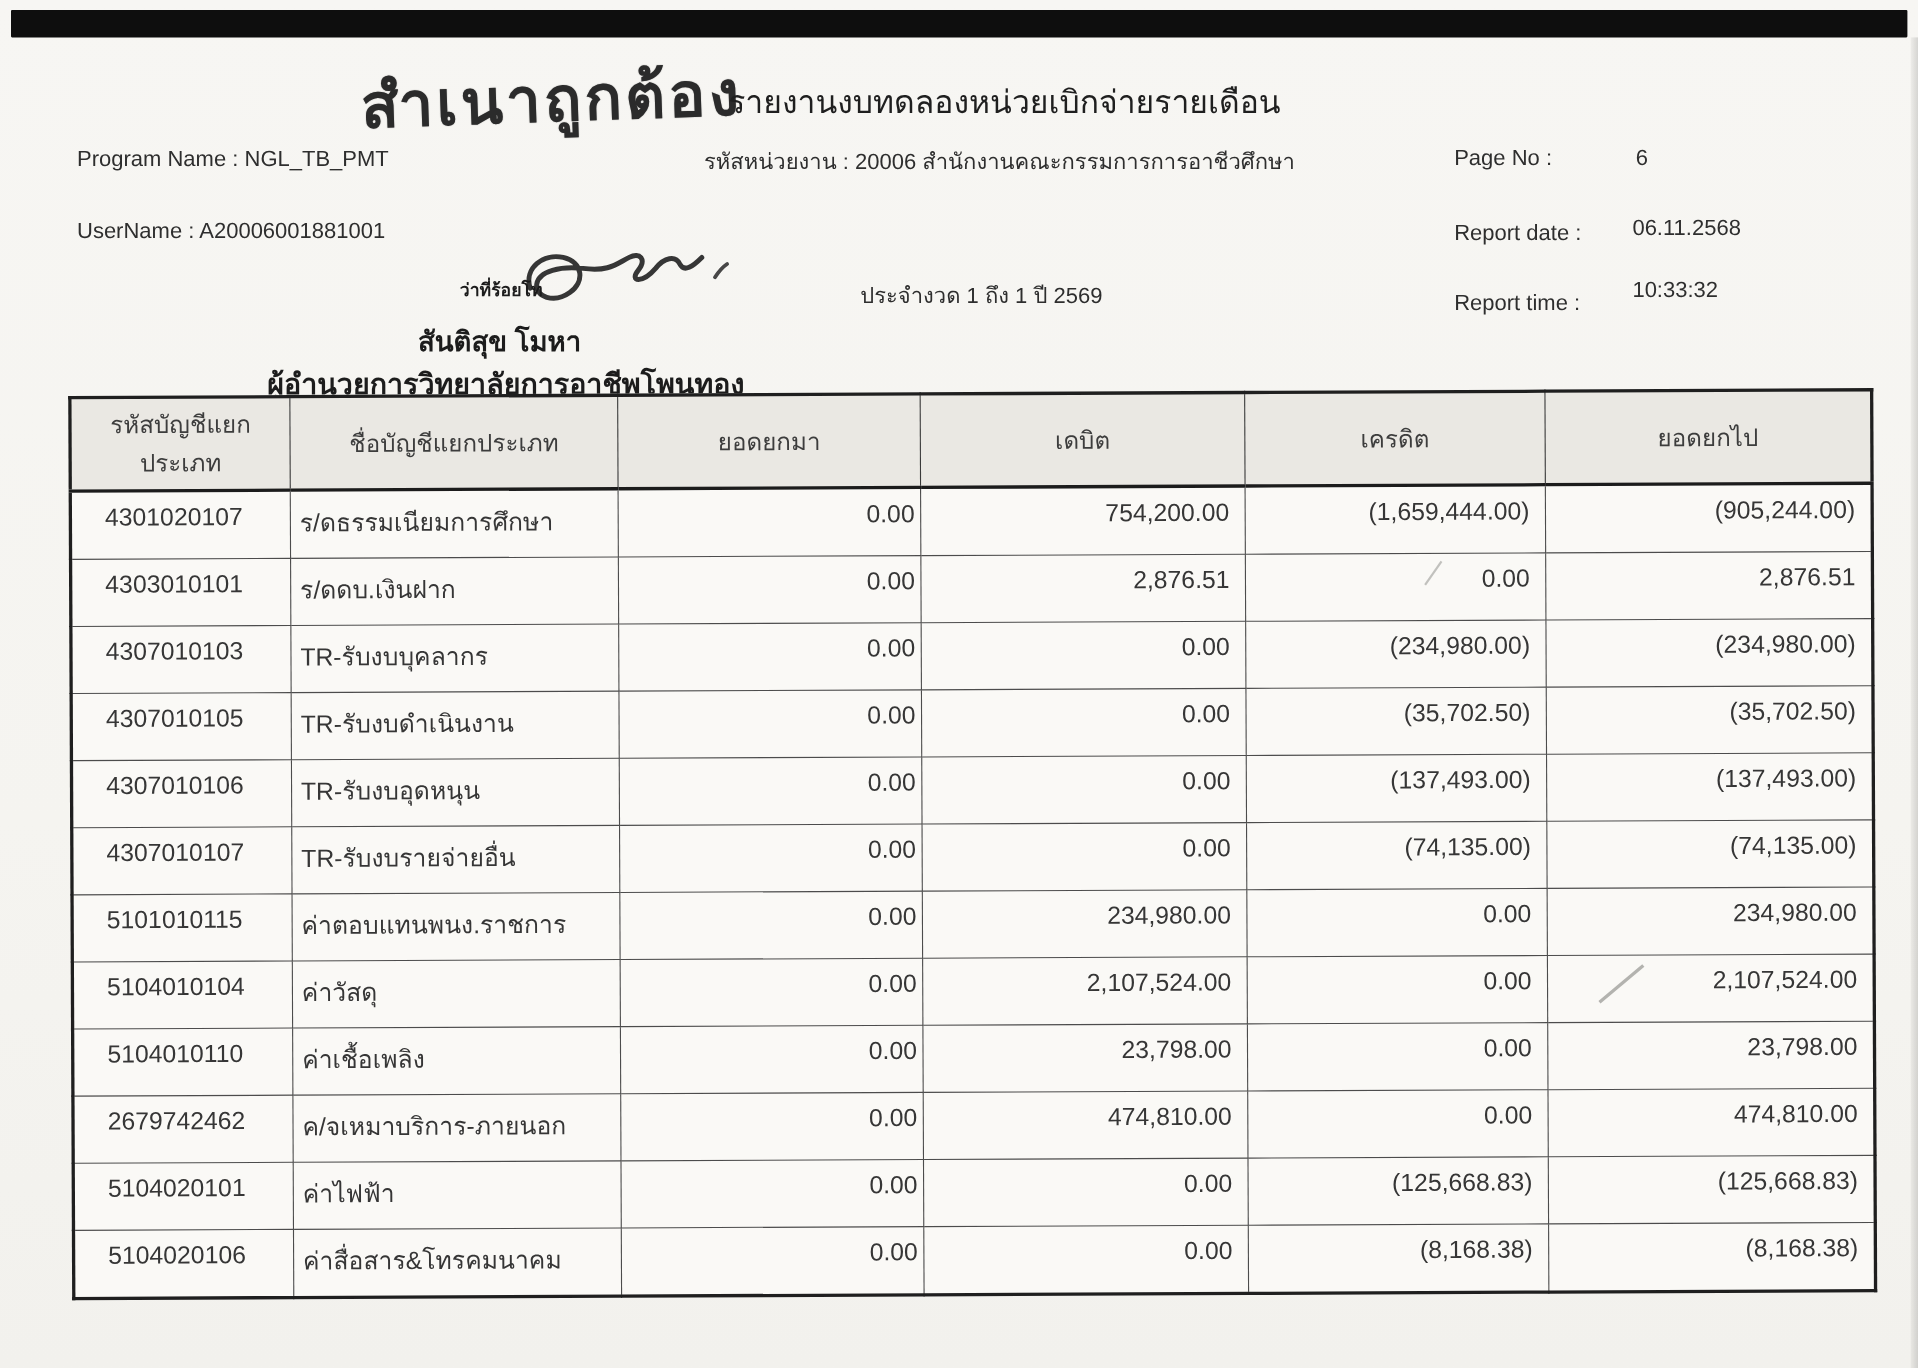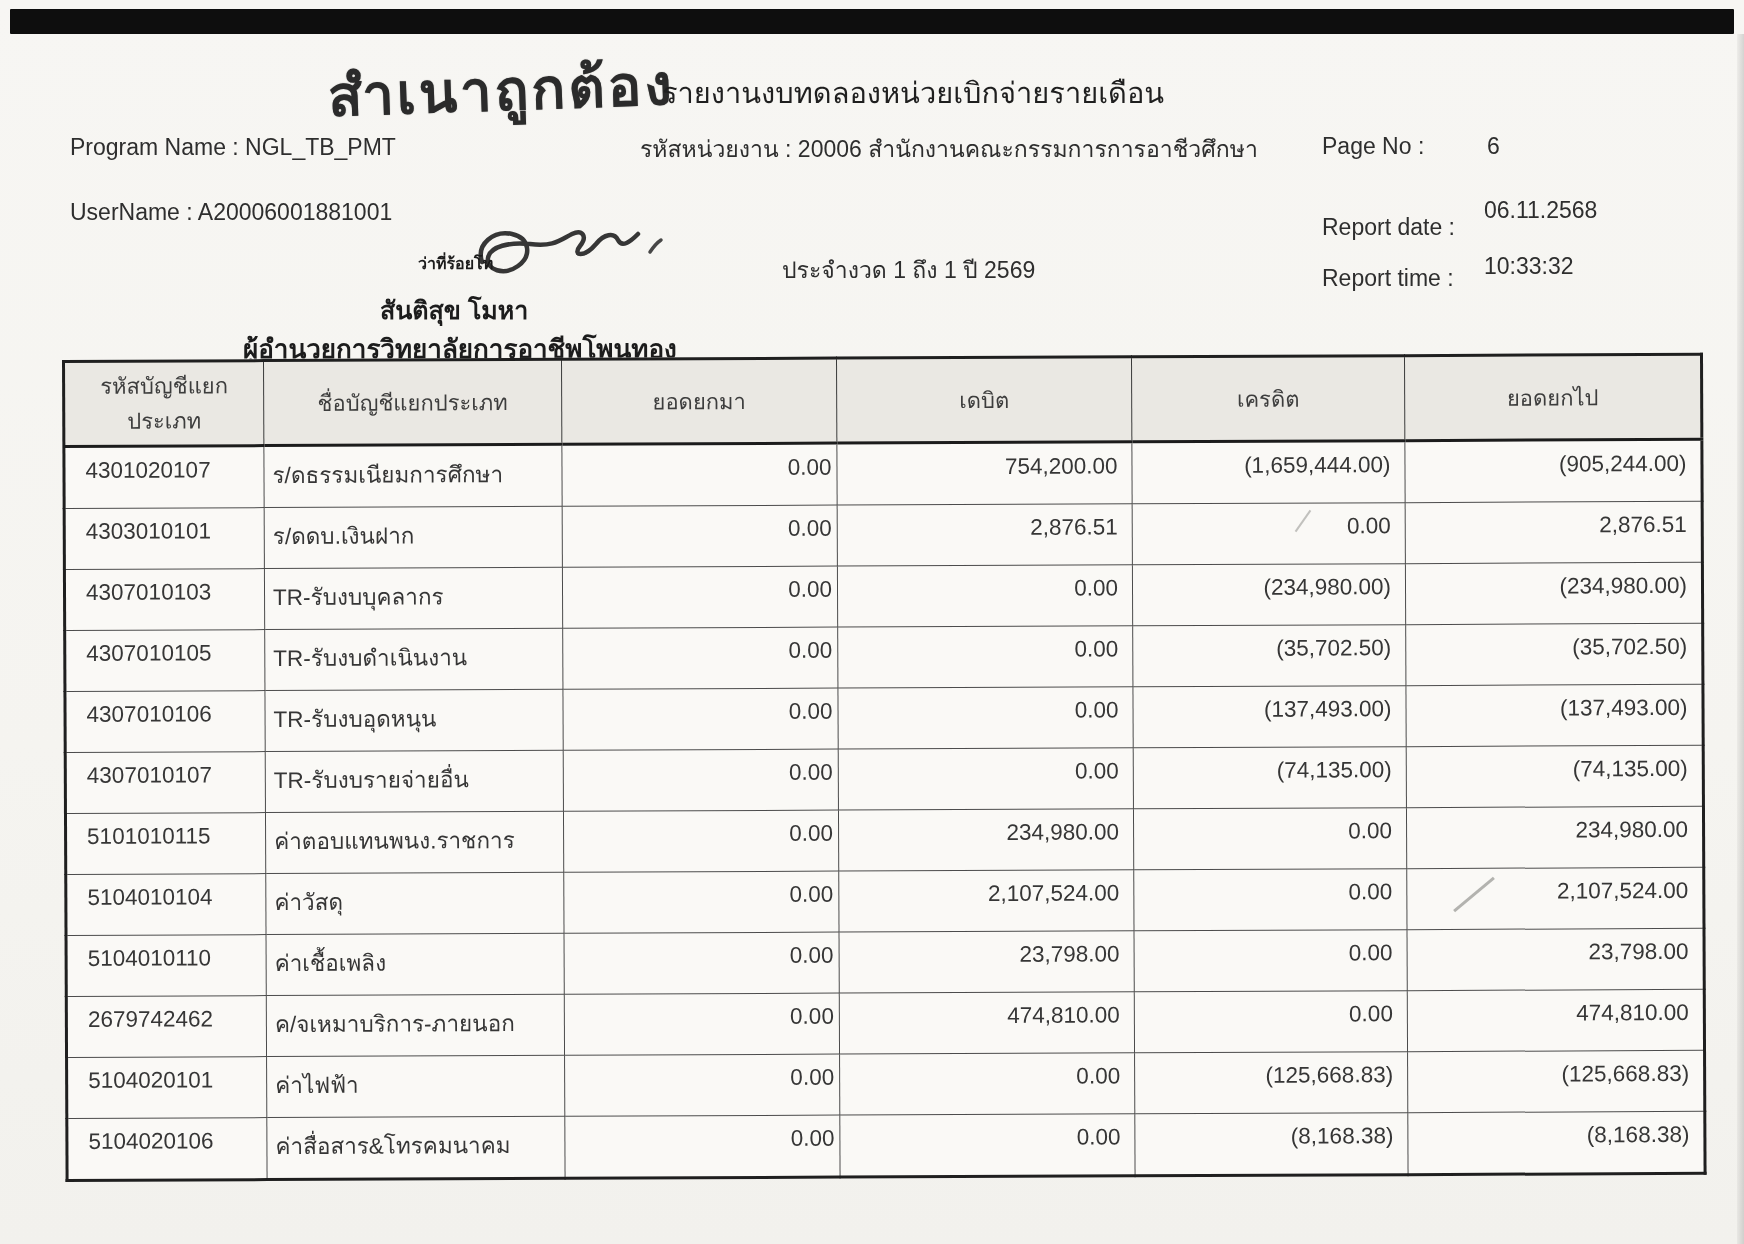--- a/index.html
+++ b/index.html
@@ -12,39 +12,39 @@
   .scan-topbar{position:absolute;left:10px;top:9px;width:1724px;height:25px;background:#0e0e0e;border-radius:1px;}
   .scan-right-edge{position:absolute;right:0;top:34px;width:7px;height:1210px;background:linear-gradient(90deg,rgba(0,0,0,0.04),rgba(0,0,0,0.14));}
   .abs{position:absolute;white-space:nowrap;}
   .stamp{
     left:328px;top:46px;font-size:56px;font-weight:700;letter-spacing:3px;
     color:#2b2b2b;transform:rotate(-2deg);
     text-shadow:0 0 1px rgba(40,40,40,.55);
     font-family:"DejaVu Serif","Liberation Serif",serif;
   }
   .report-title{left:662px;top:70px;font-size:29px;color:#1f1f1f;}
-  .h-label{font-size:23px;color:#2e2e2e;}
+  .h-label{font-size:20px;color:#2e2e2e;}
   .stampy{color:#1c1c1c;font-weight:700;}
   .sig-svg{left:468px;top:218px;}
   .period{left:782px;top:252px;}
   .sig-name{left:380px;top:290px;font-size:25px;}
   .sig-pos{left:243px;top:328px;font-size:26px;}
   .table-wrap{position:absolute;left:62px;top:360px;transform:rotate(-0.25deg);transform-origin:top left;}
   table{border-collapse:collapse;table-layout:fixed;width:1638px;background:#faf9f6;}
   table{border:3px solid #1f1f1f;}
   th{
     height:80px;background:#eae8e3;border:1.6px solid #3a3a3a;border-bottom:3px solid #1c1c1c;
     font-weight:400;font-size:22px;color:#3d3d3d;vertical-align:middle;
   }
   td{
     border:1.4px solid #4c4c4c;vertical-align:top;padding-top:10px;
     font-size:22.5px;color:#363636;height:49px;overflow:hidden;
   }
   tr.data-row{height:61px;}
-  td.c-code{text-align:left;padding-left:20px;}
+  td.c-code{text-align:left;padding-left:30px;}
   td.c-name{text-align:left;padding-left:8px;}
   td.c-num{text-align:right;padding-right:14px;}
   td.c-bbf{padding-right:5px;}
   .artifact{position:absolute;background:#9b9b97;}
   .artifact-1{left:1448px;top:893px;width:52px;height:3px;transform:rotate(-40deg);opacity:.75;}
   .artifact-2{left:1290px;top:520px;width:26px;height:2px;transform:rotate(-55deg);opacity:.6;}
 </style>
 </head>
 <body>
 
@@ -56,21 +56,21 @@
   <div class="abs stamp">สำเนาถูกต้อง</div>
 
   <div class="abs report-title">รายงานงบทดลองหน่วยเบิกจ่ายรายเดือน</div>
 
   <div class="abs h-label" style="left:70px;top:134px;">Program Name : NGL_TB_PMT</div>
   <div class="abs h-label" style="left:640px;top:131px;">รหัสหน่วยงาน : 20006 สำนักงานคณะกรรมการการอาชีวศึกษา</div>
   <div class="abs h-label" style="left:1322px;top:133px;">Page No :</div>
   <div class="abs h-label" style="left:1487px;top:133px;">6</div>
 
   <div class="abs h-label" style="left:70px;top:199px;">UserName : A20006001881001</div>
-  <div class="abs h-label" style="left:1322px;top:214px;">Report date :</div>
+  <div class="abs h-label" style="left:1322px;top:201px;">Report date :</div>
   <div class="abs h-label" style="left:1484px;top:197px;">06.11.2568</div>
 
   <div class="abs h-label stampy" style="left:418px;top:251px;font-size:16px;">ว่าที่ร้อยโท</div>
   <svg class="abs sig-svg" width="200" height="74" viewBox="0 0 200 74">
     <path d="M14 44 C8 26 26 12 44 16 C62 20 64 38 50 48 C36 58 18 52 20 40 C22 28 42 24 62 26 C86 29 92 22 104 16 C114 11 120 18 112 28 C104 38 116 40 128 26 C136 16 146 14 150 22 C154 30 162 24 170 16" fill="none" stroke="#1b1b1b" stroke-width="4.5" stroke-linecap="round" opacity="0.88"></path>
     <path d="M182 34 C186 28 190 24 193 22" fill="none" stroke="#1b1b1b" stroke-width="3.5" stroke-linecap="round" opacity="0.8"></path>
   </svg>
   <div class="abs h-label period">ประจำงวด 1 ถึง 1 ปี 2569</div>
   <div class="abs h-label" style="left:1322px;top:265px;">Report time :</div>
   <div class="abs h-label" style="left:1484px;top:253px;">10:33:32</div>

